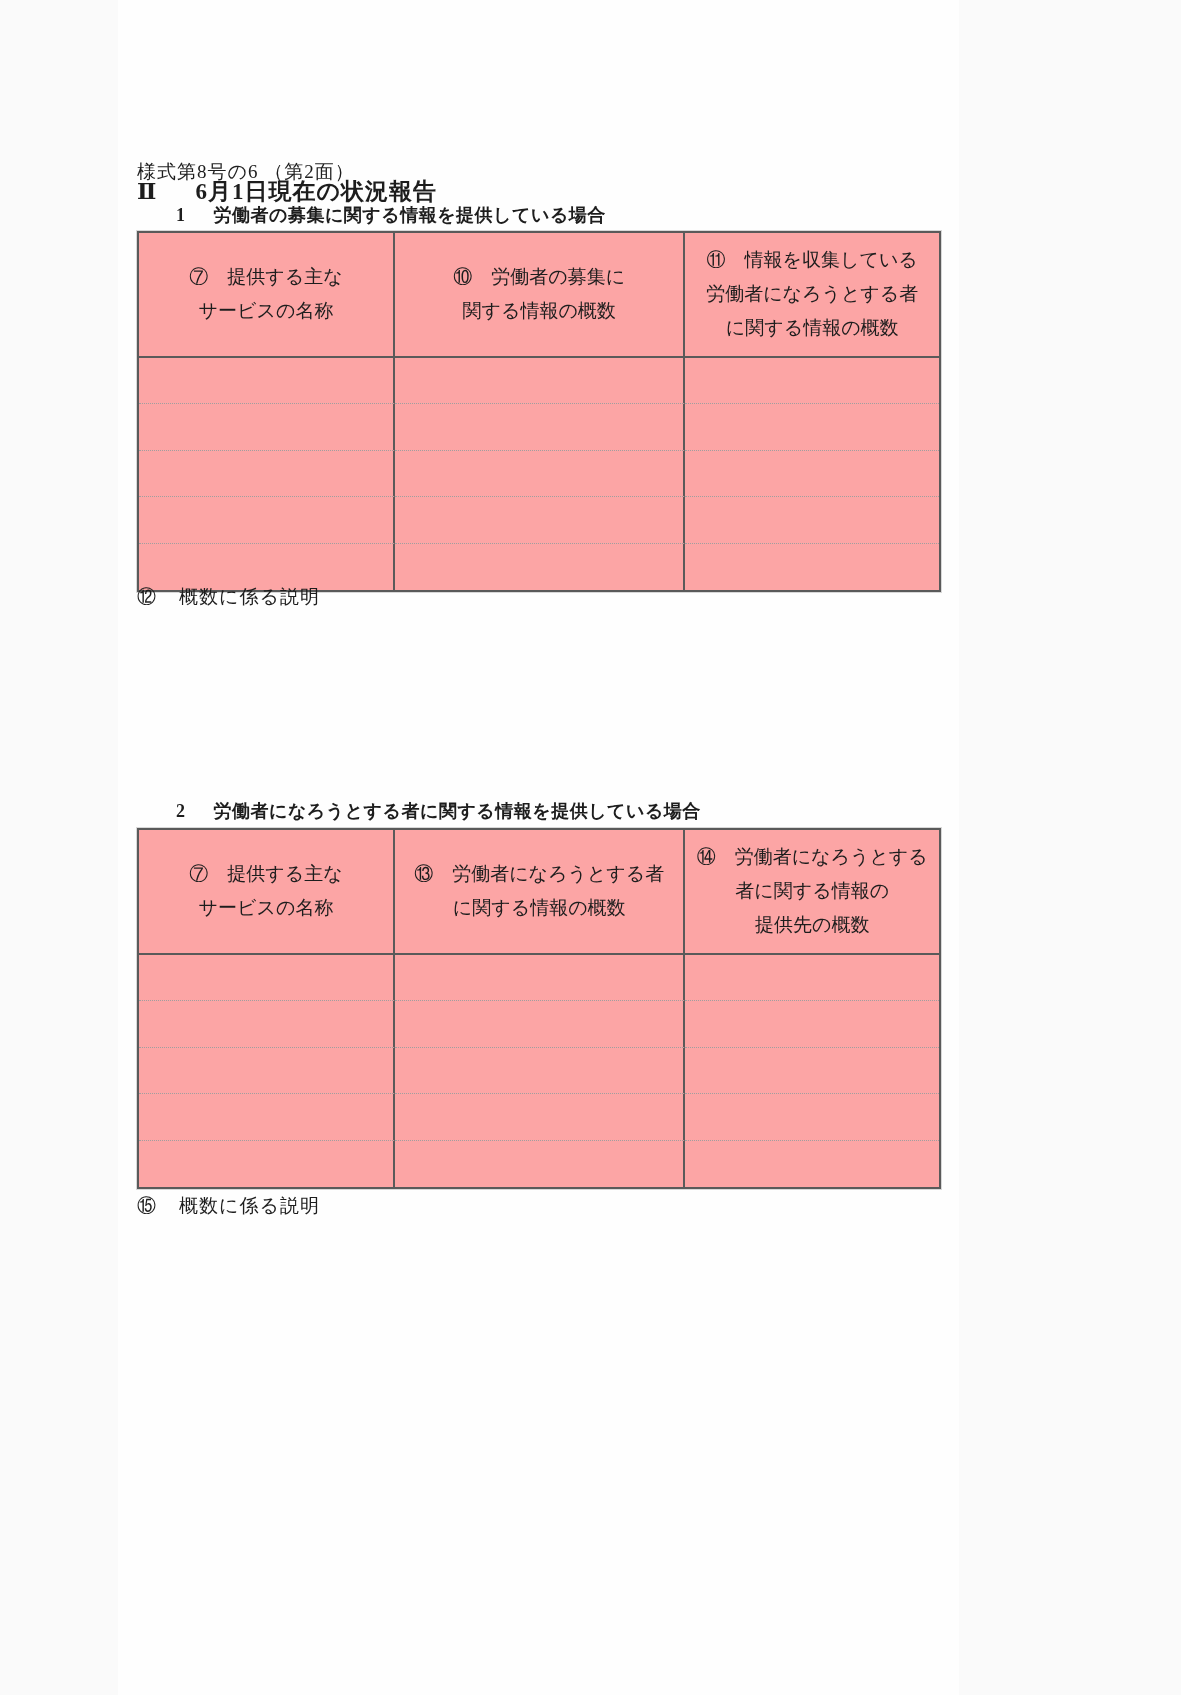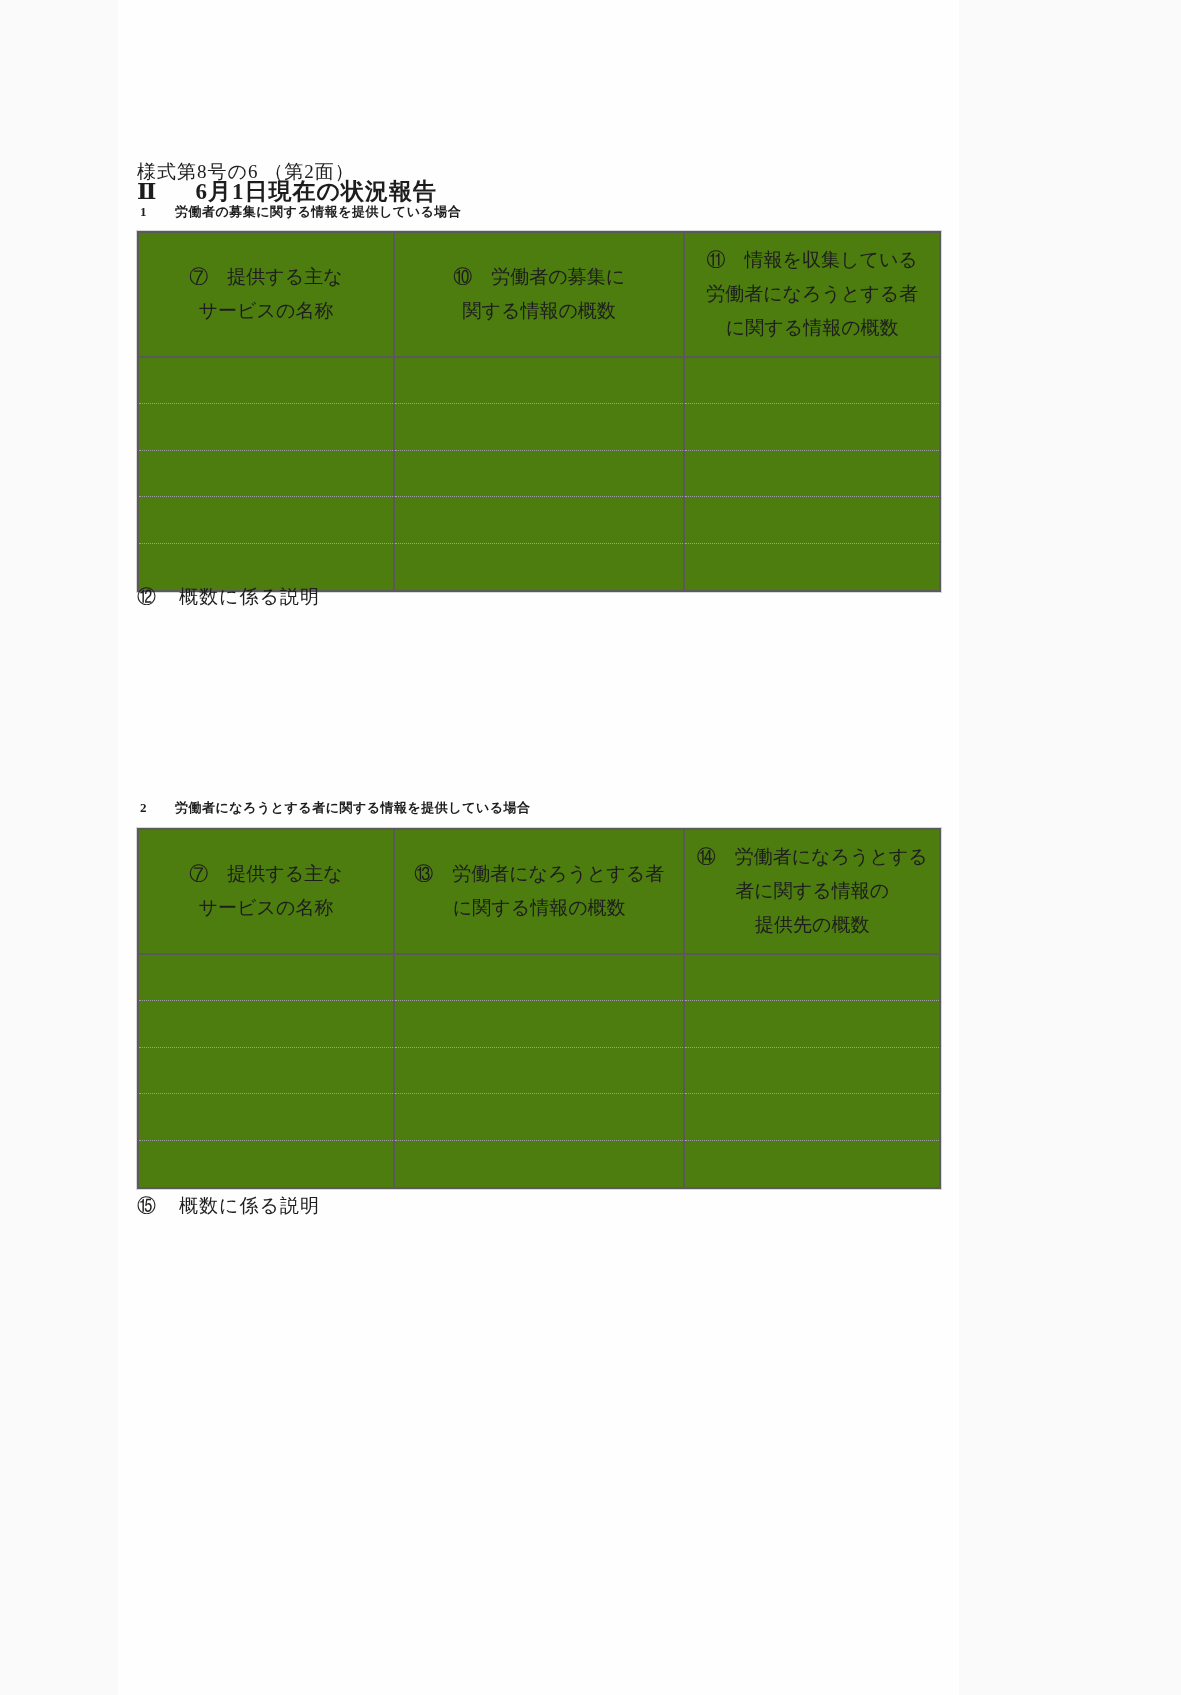--- a/index.html
+++ b/index.html
@@ -27,32 +27,33 @@
   }
   .doc-title {
     left: 137px; top: 168px;
     font-size: 23px;
     font-weight: bold;
     letter-spacing: 1px;
     margin-top: 8px;
   }
   .doc-title .numeral { display: inline-block; margin-right: 38px; }
   .section-heading {
-    font-size: 13px;
+    font-size: 18px;
     font-weight: bold;
     letter-spacing: 0.5px;
+    margin-left: 36px;
   }
   .section-heading .sec-no { display: inline-block; margin-right: 28px; }
   .sec1-heading { left: 140px; top: 203px; }
   .sec2-heading { left: 140px; top: 799px; }
 
   .form-table {
     display: grid;
     grid-template-columns: 32% 36.3% 31.7%;
-    background: #4d7c0f;
+    background: #fca5a5;
     border: 2px solid #5a5a5a;
     box-shadow: 0 0 0 1px #d8d8d8;
   }
   .table-1 { left: 137px; top: 231px; width: 804px; }
   .table-2 { left: 137px; top: 828px; width: 804px; }
 
   .th {
     border-bottom: 2px solid #5a5a5a;
     display: flex;
     flex-direction: column;

